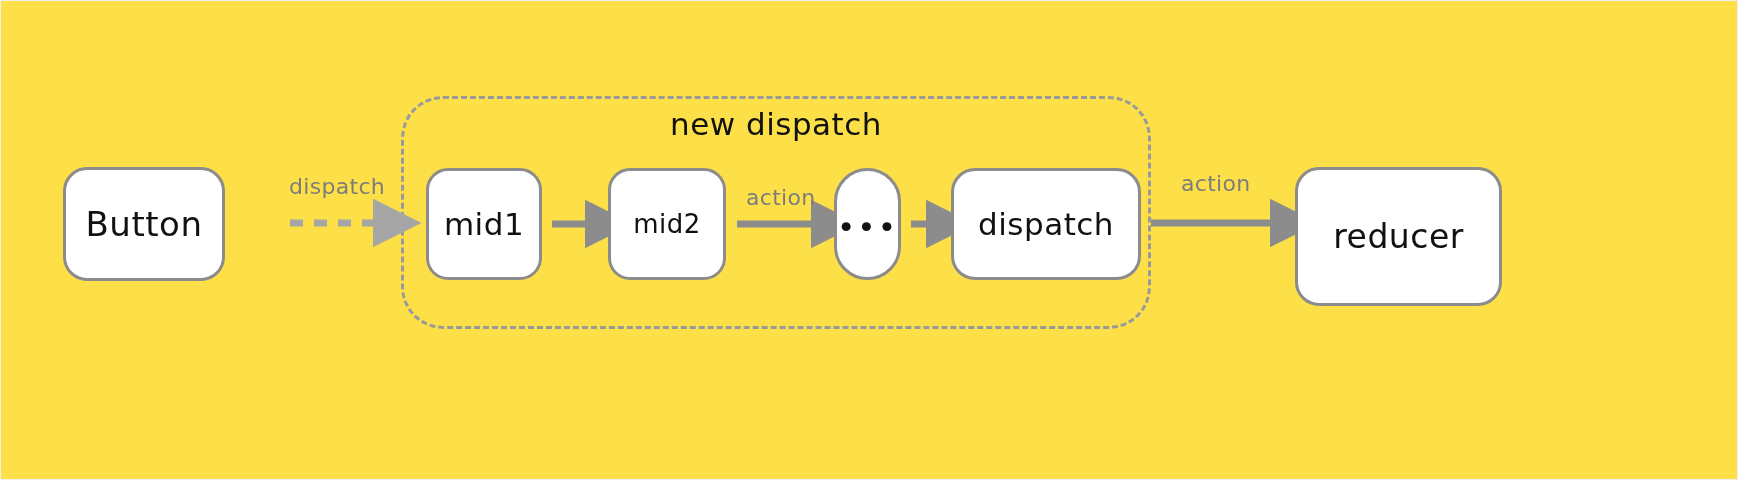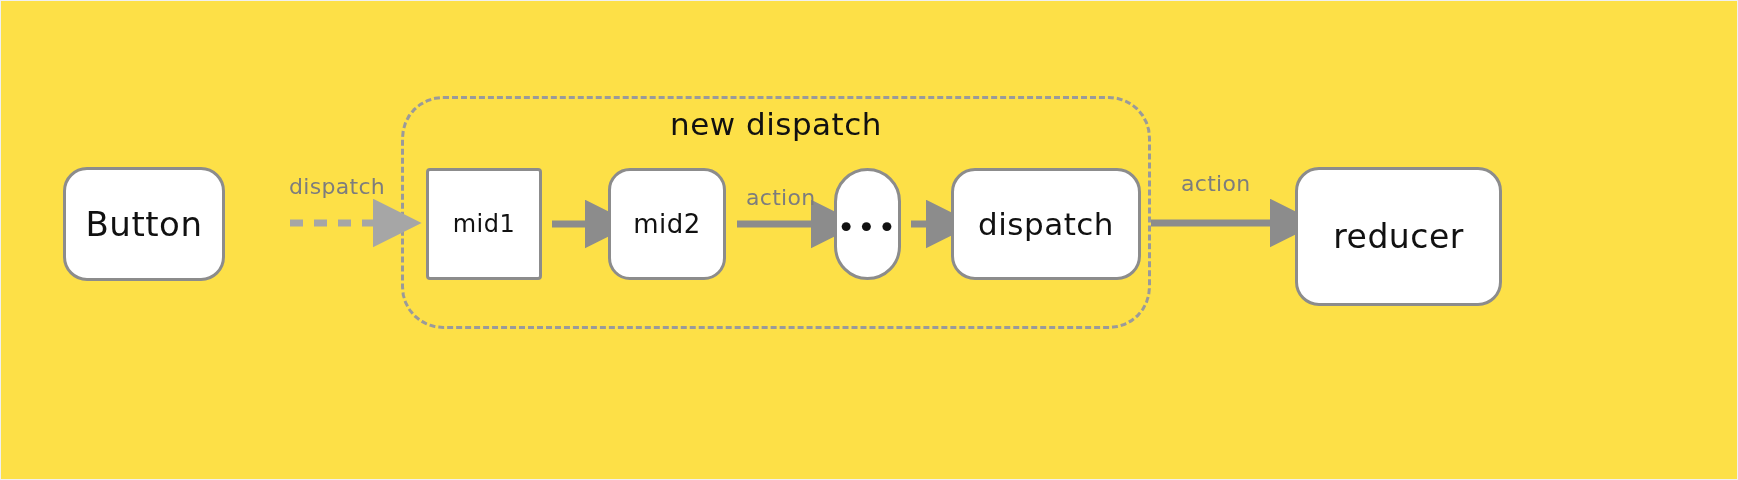--- a/index.html
+++ b/index.html
@@ -53,22 +53,22 @@
     border-radius: 24px;
     font-size: 34px;
   }
 
   
   #node-mid1 {
     left: 425px;
     top: 167px;
     width: 116px;
     height: 112px;
-    border-radius: 4px;
-    font-size: 24px;
+    border-radius: 22px;
+    font-size: 31px;
   }
 
   
   #node-mid2 {
     left: 607px;
     top: 167px;
     width: 118px;
     height: 112px;
     border-radius: 22px;
     font-size: 26px;

